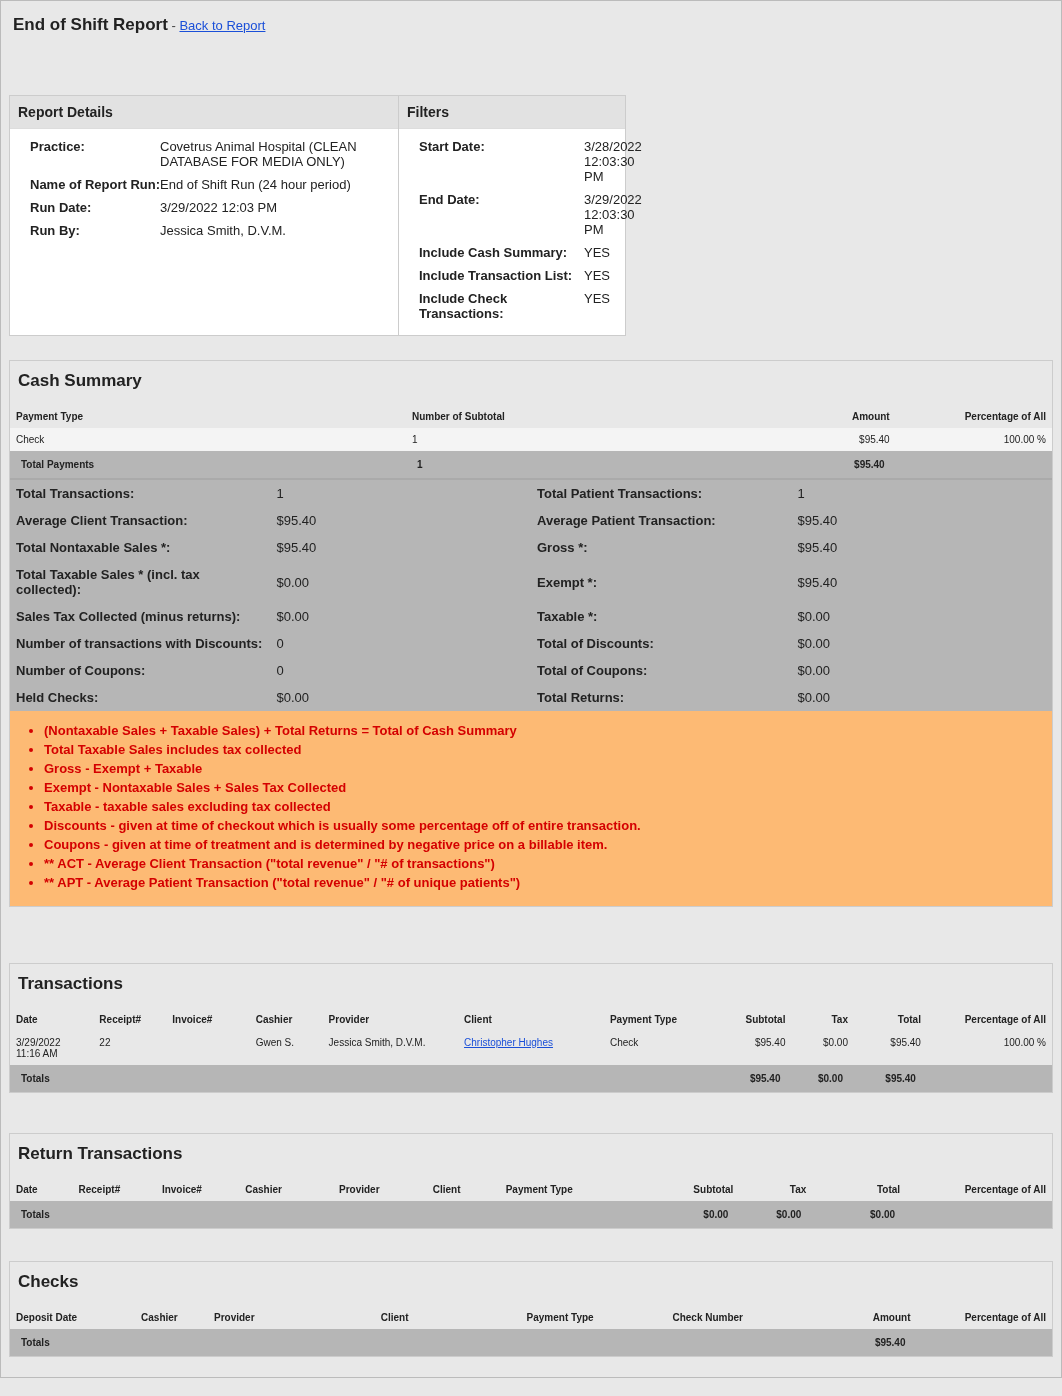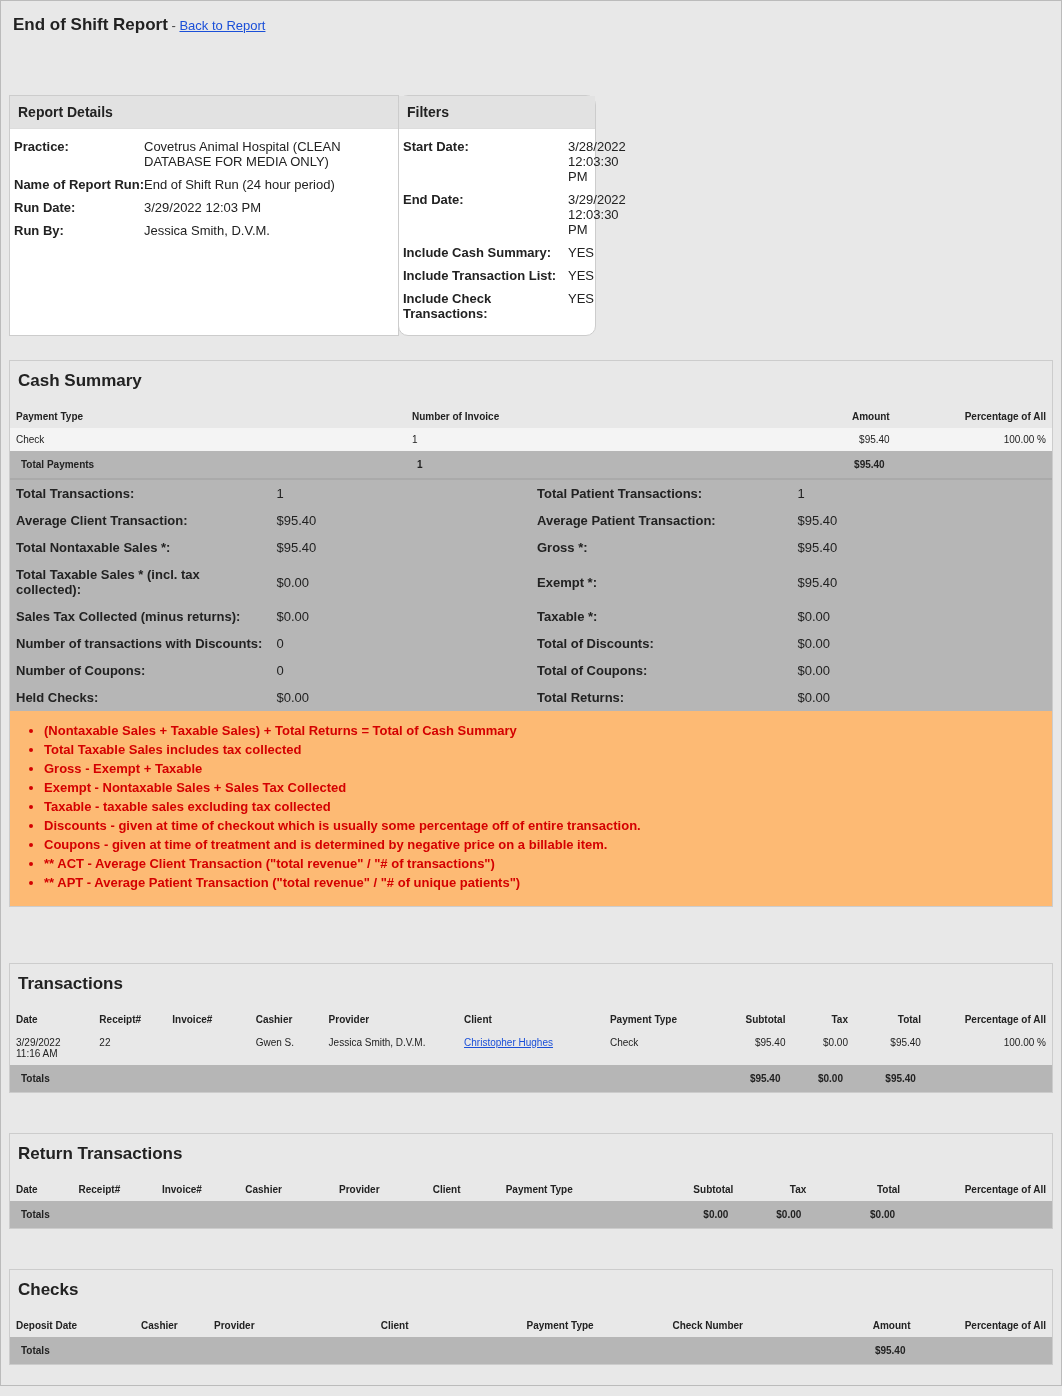--- a/index.html
+++ b/index.html
@@ -37,30 +37,30 @@
   .top-panels {
     display: flex;
     gap: 0;
   }
   .panel {
     border: 1px solid #ccc;
     background: #fff;
     margin-top: 48px;
   }
   .panel-left { width: 390px; }
-  .panel-right { width: 198px; margin-left: -1px; border-radius: 10px; }
+  .panel-right { width: 228px; margin-left: -1px; }
   .panel-head {
     background: #e2e2e2;
     padding: 8px 8px;
     font-weight: bold;
     font-size: 14px;
     border-bottom: 1px solid #ddd;
   }
   .panel-body {
-    padding: 6px 8px 10px 4px;
+    padding: 6px 8px 10px 20px;
   }
   .kv-row { display: flex; align-items: flex-start; padding: 4px 0; font-size: 13px; }
   .kv-label { font-weight: bold; width: 130px; flex-shrink:0; }
   .kv-label-r { font-weight: bold; width: 165px; flex-shrink:0; }
   .kv-val { flex: 1; }
   .file-icons { padding: 6px 2px 2px 2px; display:flex; gap:10px; }
 
   .section {
     margin-top: 24px;
     border: 1px solid #ccc;
@@ -191,21 +191,21 @@
       </div>
     </div>
   </div>
 
   <div class="section">
     <div class="section-title">Cash Summary</div>
     <table class="data">
       <tbody>
           <tr>
         <th style="width:38%">Payment Type</th>
-        <th style="width:32%">Number of Invoice</th>
+        <th style="width:32%">Number of Subtotal</th>
         <th class="r" style="width:15%">Amount</th>
         <th class="r" style="width:15%">Percentage of All</th>
       </tr>
       <tr class="zebra">
         <td>Check</td>
         <td>1</td>
         <td class="r">$95.40</td>
         <td class="r">100.00 %</td>
       </tr>
       <tr class="totalrow">
@@ -350,21 +350,21 @@
         <td colspan="7">Totals</td>
         <td class="r">$0.00</td>
         <td class="r">$0.00</td>
         <td class="r">$0.00</td>
         <td class="r"></td>
       </tr>
     </tbody>
       </table>
   </div>
 
-  <div class="section" style="margin-top:40px">
+  <div class="section" style="margin-top:32px">
     <div class="section-title">Checks</div>
     <table class="data">
       <tbody>
           <tr>
         <th style="width:12%">Deposit Date</th>
         <th style="width:7%">Cashier</th>
         <th style="width:16%">Provider</th>
         <th style="width:14%">Client</th>
         <th style="width:14%">Payment Type</th>
         <th style="width:12%">Check Number</th>

